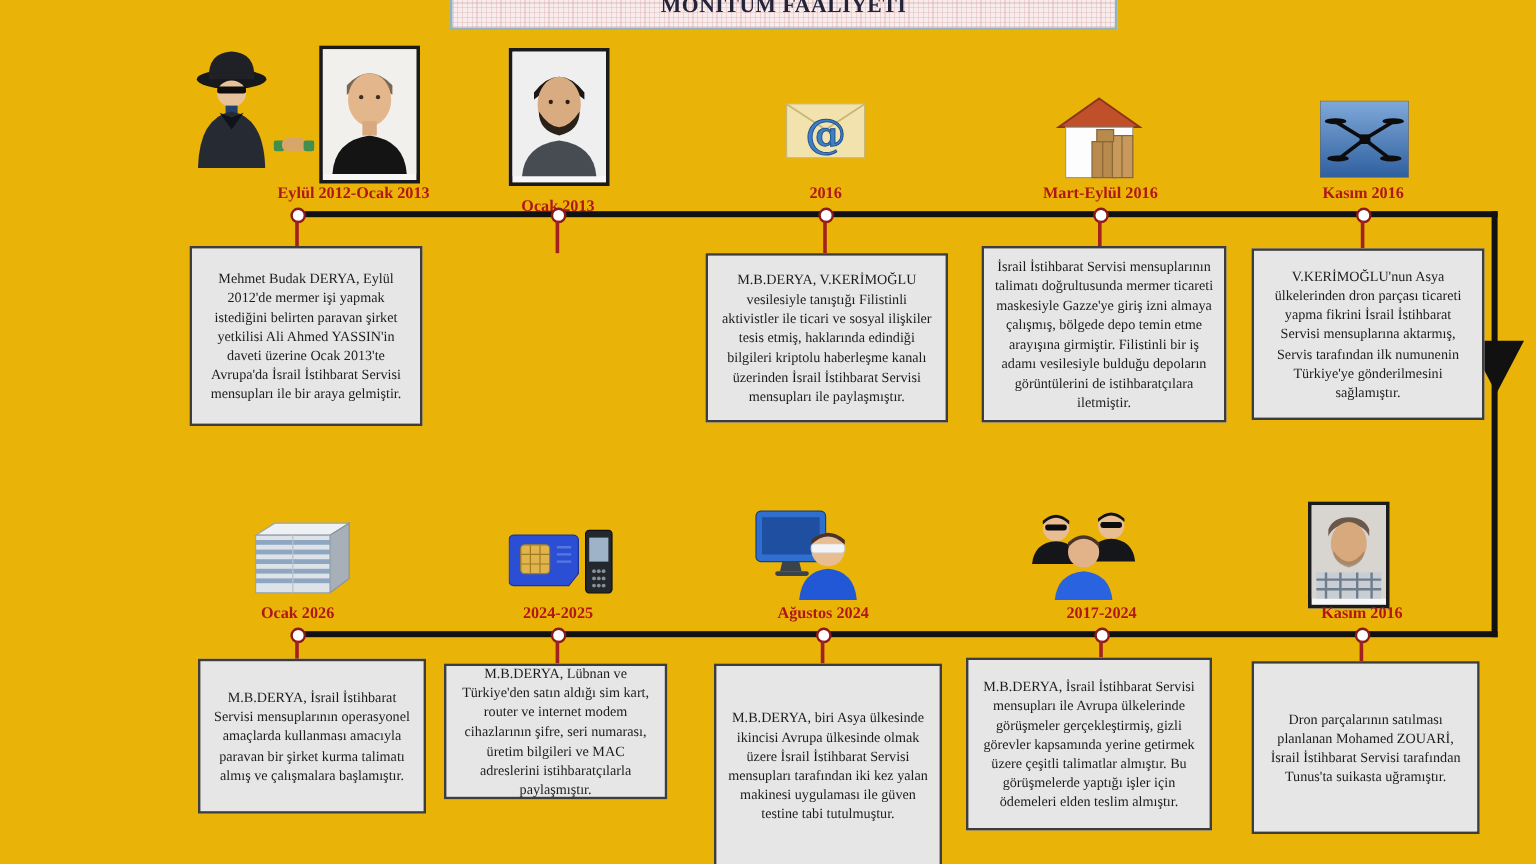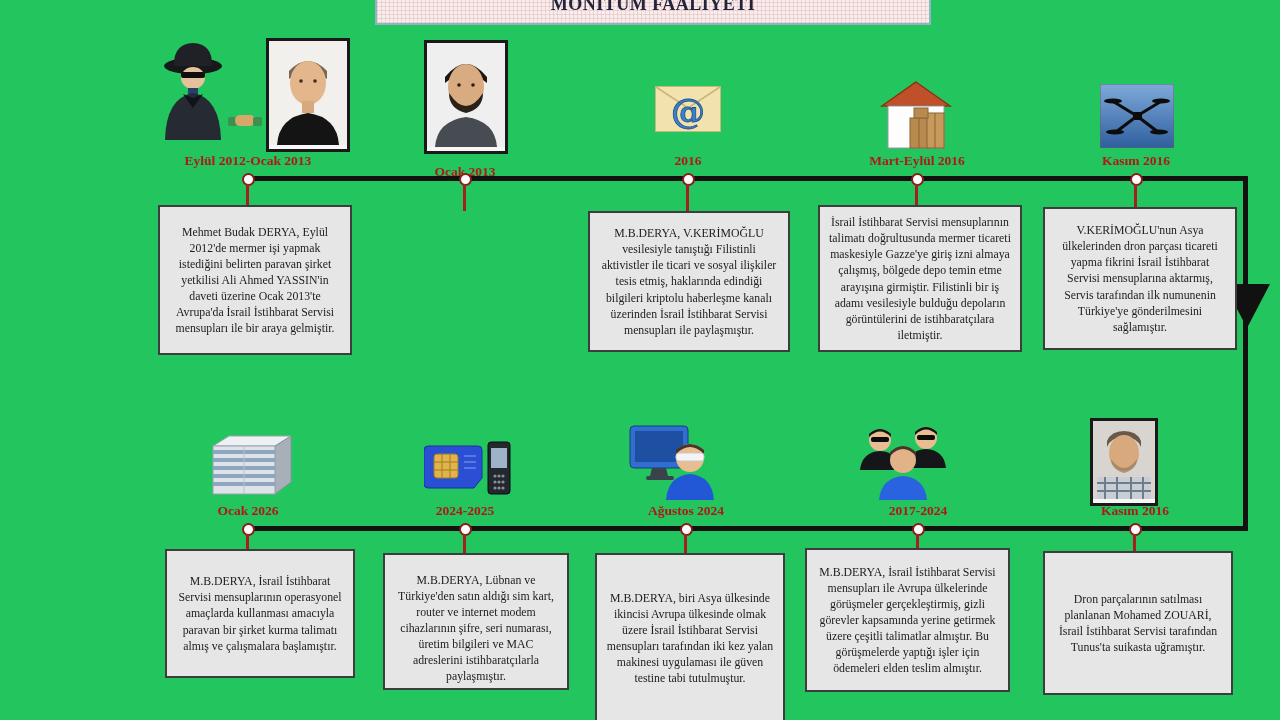--- a/index.html
+++ b/index.html
@@ -1,16 +1,16 @@
 <!DOCTYPE html>
 <html><head>
 <meta charset="utf-8">
 <style>
   html,body{margin:0;padding:0;background:#fff;}
-  .stage{position:relative;width:1280px;height:720px;overflow:hidden;background:#22c55e;
+  .stage{position:relative;width:1280px;height:720px;overflow:hidden;background:#eab308;
          font-family:"Liberation Serif","DejaVu Serif",serif;}
   .abs{position:absolute;}
 
   
   .title-box{left:375px;top:-17px;width:556px;height:42px;border:2px solid #8fb4c4;
     background-color:#f8ecec;
     background-image:repeating-linear-gradient(0deg, rgba(205,150,150,.28) 0 1px, transparent 1px 4px),
                      repeating-linear-gradient(90deg, rgba(205,150,150,.28) 0 1px, transparent 1px 4px);
     display:flex;align-items:center;justify-content:center;box-sizing:border-box;}
   .title-box span{font-weight:bold;font-size:18px;letter-spacing:.5px;color:#23233a;}
@@ -112,21 +112,21 @@
     <line x1="37" y1="32" x2="14" y2="18" stroke="#0c0c0c" stroke-width="3"></line>
     <line x1="37" y1="32" x2="60" y2="18" stroke="#0c0c0c" stroke-width="3"></line>
     <line x1="37" y1="32" x2="16" y2="48" stroke="#0c0c0c" stroke-width="3"></line>
     <line x1="37" y1="32" x2="58" y2="48" stroke="#0c0c0c" stroke-width="3"></line>
     <ellipse cx="13" cy="17" rx="9" ry="2.5" fill="#0c0c0c"></ellipse>
     <ellipse cx="61" cy="17" rx="9" ry="2.5" fill="#0c0c0c"></ellipse>
     <ellipse cx="15" cy="48" rx="9" ry="2.5" fill="#0c0c0c"></ellipse>
     <ellipse cx="59" cy="48" rx="9" ry="2.5" fill="#0c0c0c"></ellipse>
   </svg>
 
-  <div class="abs date-label" style="left:138px;top:153px;">Eylül 2012-Ocak 2013</div>
+  <div class="abs date-label" style="left:138px;top:153px;text-align:right;">Eylül 2012-Ocak 2013</div>
   <div class="abs date-label" style="left:355px;top:153px;margin-top:11px;">Ocak 2013</div>
   <div class="abs date-label" style="left:578px;top:153px;">2016</div>
   <div class="abs date-label" style="left:807px;top:153px;">Mart-Eylül 2016</div>
   <div class="abs date-label" style="left:1026px;top:153px;">Kasım 2016</div>
 
   <div class="abs tl-node" style="left:242px;top:173px;"></div>
   <div class="abs tl-node" style="left:459px;top:173px;"></div>
   <div class="abs tl-node" style="left:682px;top:173px;"></div>
   <div class="abs tl-node" style="left:911px;top:173px;"></div>
   <div class="abs tl-node" style="left:1130px;top:173px;"></div>
@@ -236,21 +236,21 @@
 
   <div class="abs stem" style="left:246px;top:534px;height:15px;"></div>
   <div class="abs stem" style="left:463px;top:534px;height:19px;"></div>
   <div class="abs stem" style="left:684px;top:534px;height:19px;"></div>
   <div class="abs stem" style="left:916px;top:534px;height:14px;"></div>
   <div class="abs stem" style="left:1133px;top:534px;height:17px;"></div>
 
   <div class="abs event-box" style="left:165px;top:549px;width:190px;height:129px;">
     <p>M.B.DERYA, İsrail İstihbarat Servisi mensuplarının operasyonel amaçlarda kullanması amacıyla paravan bir şirket kurma talimatı almış ve çalışmalara başlamıştır.</p>
   </div>
-  <div class="abs event-box" style="left:383px;top:553px;width:186px;height:137px;align-items:flex-end;">
+  <div class="abs event-box" style="left:370px;top:553px;width:186px;height:113px;">
     <p>M.B.DERYA, Lübnan ve Türkiye'den satın aldığı sim kart, router ve internet modem cihazlarının şifre, seri numarası, üretim bilgileri ve MAC adreslerini istihbaratçılarla paylaşmıştır.</p>
   </div>
   <div class="abs event-box" style="left:595px;top:553px;width:190px;height:170px;">
     <p>M.B.DERYA, biri Asya ülkesinde ikincisi Avrupa ülkesinde olmak üzere İsrail İstihbarat Servisi mensupları tarafından iki kez yalan makinesi uygulaması ile güven testine tabi tutulmuştur.</p>
   </div>
   <div class="abs event-box" style="left:805px;top:548px;width:205px;height:144px;">
     <p>M.B.DERYA, İsrail İstihbarat Servisi mensupları ile Avrupa ülkelerinde görüşmeler gerçekleştirmiş, gizli görevler kapsamında yerine getirmek üzere çeşitli talimatlar almıştır. Bu görüşmelerde yaptığı işler için ödemeleri elden teslim almıştır.</p>
   </div>
   <div class="abs event-box" style="left:1043px;top:551px;width:190px;height:144px;">
     <p>Dron parçalarının satılması planlanan Mohamed ZOUARİ, İsrail İstihbarat Servisi tarafından Tunus'ta suikasta uğramıştır.</p>

